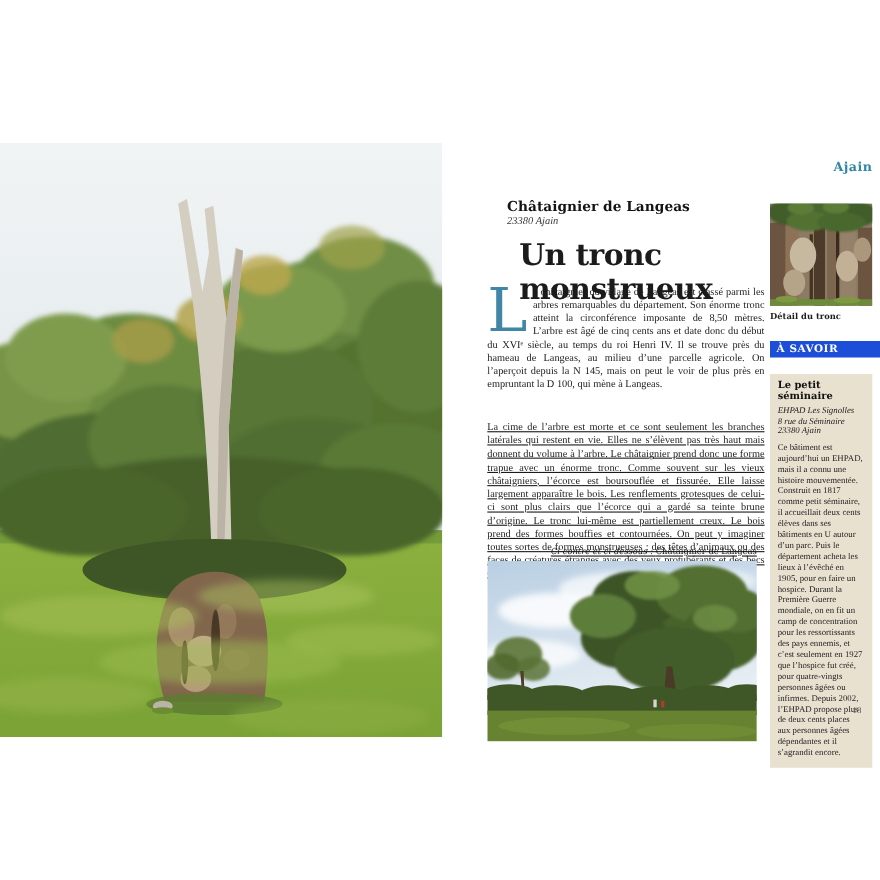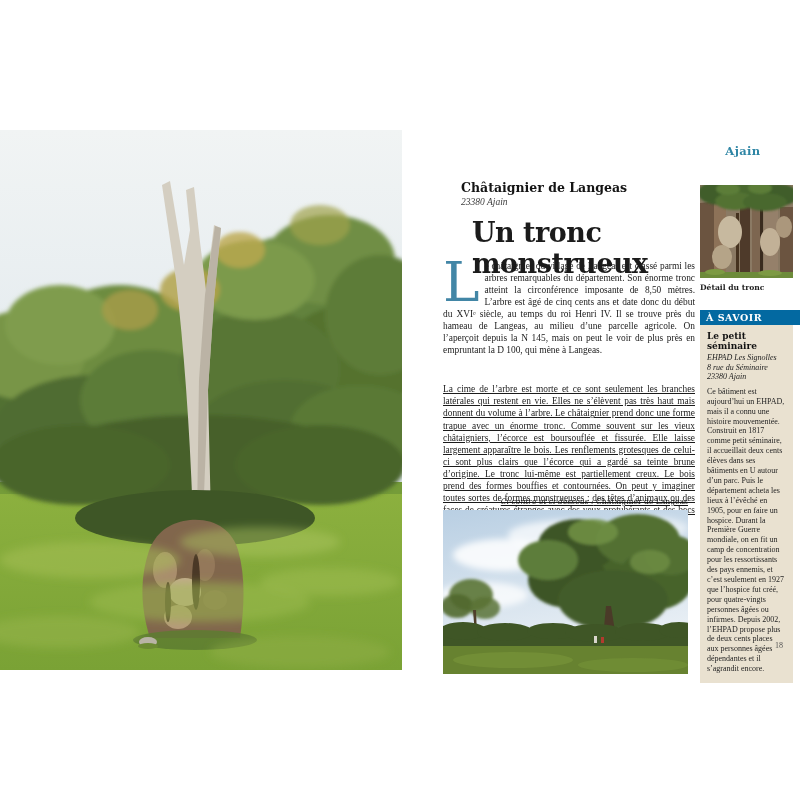--- a/index.html
+++ b/index.html
@@ -5,21 +5,21 @@
   html,body{margin:0;padding:0;}
   body{width:800px;height:800px;position:relative;background:#ffffff;overflow:hidden;
        font-family:"Liberation Serif","DejaVu Serif",serif;}
   .abs{position:absolute;}
 
   
   .left-photo{left:0;top:130px;width:402px;height:540px;}
   .left-photo svg{display:block;width:100%;height:100%;}
 
   
-  .section-label{top:144px;left:693px;width:100px;text-align:center;
+  .section-label{top:144px;left:693px;width:100px;text-align:right;
     font-family:"DejaVu Serif",serif;font-weight:bold;font-size:11.5px;
     letter-spacing:.4px;color:#2f86a5;}
 
   .location{left:461px;top:180px;width:240px;}
   .location-title{font-family:"DejaVu Serif",serif;font-weight:bold;font-size:12.5px;color:#141414;}
   .location-zip{font-style:italic;font-size:9.5px;color:#3c3c3c;margin-top:2px;}
 
   .headline{left:460px;top:217px;width:300px;font-family:"DejaVu Serif",serif;
     font-weight:bold;font-size:27px;letter-spacing:-.5px;color:#1b1b1b;margin-left:12px;}
 
@@ -37,24 +37,24 @@
 
   .bottom-photo{left:443px;top:510px;width:245px;height:164px;}
   .bottom-photo svg{display:block;width:100%;height:100%;}
 
   
   .sidebar-photo{left:700px;top:185px;width:93px;height:93px;}
   .sidebar-photo svg{display:block;width:100%;height:100%;}
   .sidebar-caption{left:700px;top:283px;width:93px;font-family:"DejaVu Serif",serif;
     font-weight:bold;font-size:7.6px;color:#1e1e1e;}
 
-  .savoir-bar{left:700px;top:310px;width:100px;height:15px;background:#0369a1;
+  .savoir-bar{left:700px;top:310px;width:100px;height:15px;background:#1d4ed8;
     color:#ffffff;font-family:"DejaVu Serif",serif;font-weight:bold;font-size:9.5px;
     line-height:15px;padding-left:6px;letter-spacing:.5px;box-sizing:border-box;}
-  .savoir-box{left:700px;top:325px;width:93px;background:#e9e1d0;
+  .savoir-box{left:700px;top:340px;width:93px;background:#e9e1d0;
     padding:6px 7px 9px 7px;box-sizing:border-box;}
   .box-title{font-family:"DejaVu Serif",serif;font-weight:bold;font-size:9px;color:#111;}
   .box-address{font-style:italic;font-size:8px;line-height:9.6px;color:#222;margin-top:2px;}
   .box-body{margin-top:5px;font-size:8px;line-height:9.9px;color:#242424;}
 
   .page-number{left:760px;top:641px;width:23px;text-align:right;font-size:8px;color:#555;}
 </style>
 </head>
 <body>
 

